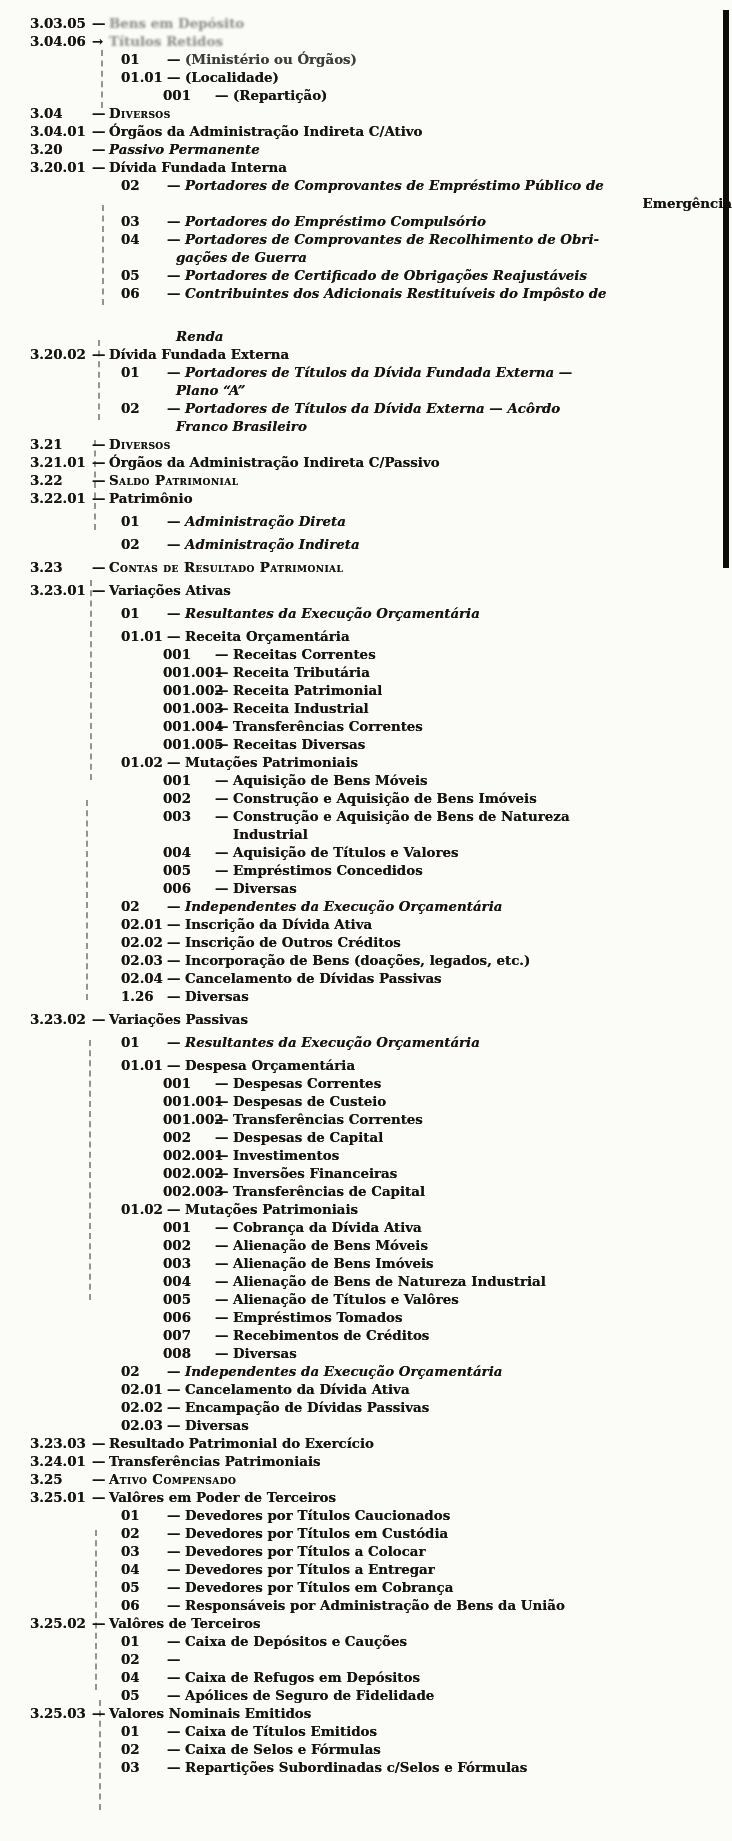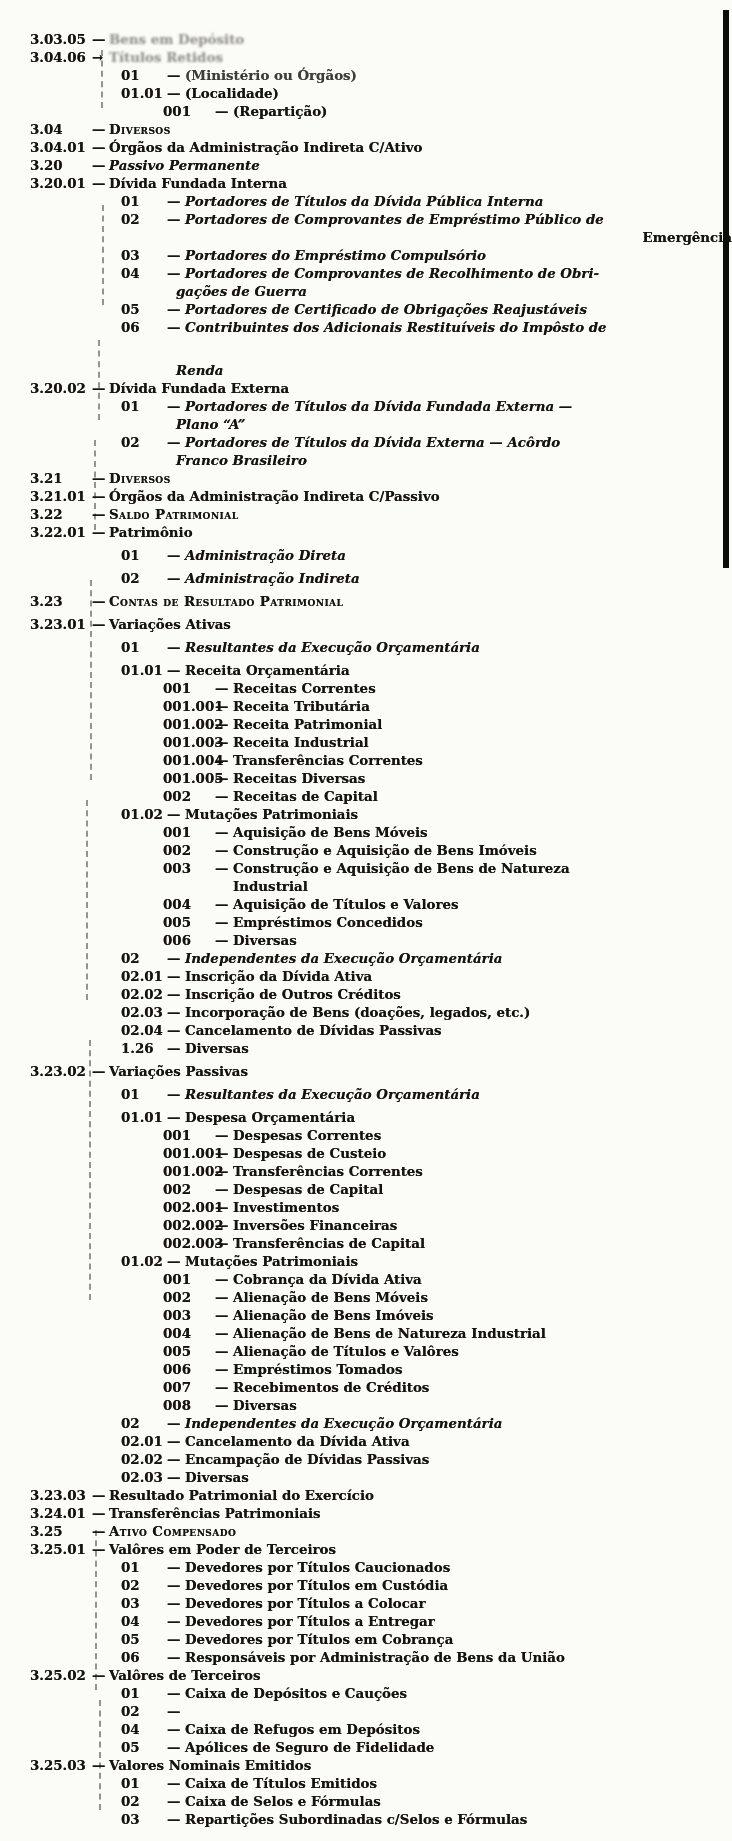--- a/index.html
+++ b/index.html
@@ -4,21 +4,21 @@
 <style>
   html,body{margin:0;padding:0;}
   body{
     width:732px;height:1841px;
     background:#fbfbf8;
     font-family:"DejaVu Serif", serif;
     color:#17140f;
     position:relative;
     overflow:hidden;
   }
-  #doc{position:absolute;inset:0;padding-top:30px;}
+  #doc{position:absolute;inset:0;padding-top:14px;}
   .row{
     position:relative;
     font-size:13.4px;
     line-height:18px;
     white-space:nowrap;
     font-weight:bold;
     text-shadow:0 0 .45px rgba(20,15,5,.75);
   }
   .tall{margin-top:5px;}
   .lv0{padding-left:30px;}
@@ -46,21 +46,20 @@
 <div id="doc">
     <div class="row lv0 smudge"><span class="code">3.03.05</span><span class="dash">—</span><span class="lbl">Bens em Depósito</span></div>
     <div class="row lv0 smudge"><span class="code">3.04.06</span><span class="dash">→</span><span class="lbl">Títulos Retidos</span></div>
     <div class="row lv1 worn"><span class="code">01</span><span class="dash">—</span><span class="lbl">(Ministério ou Órgãos)</span></div>
     <div class="row lv1"><span class="code">01.01</span><span class="dash">—</span><span class="lbl">(Localidade)</span></div>
     <div class="row lv2"><span class="code">001</span><span class="dash">—</span><span class="lbl">(Repartição)</span></div>
     <div class="row lv0 sc"><span class="code">3.04</span><span class="dash">—</span><span class="lbl">Diversos</span></div>
     <div class="row lv0"><span class="code">3.04.01</span><span class="dash">—</span><span class="lbl">Órgãos da Administração Indireta C/Ativo</span></div>
     <div class="row lv0 it"><span class="code">3.20</span><span class="dash">—</span><span class="lbl">Passivo Permanente</span></div>
     <div class="row lv0"><span class="code">3.20.01</span><span class="dash">—</span><span class="lbl">Dívida Fundada Interna</span></div>
-    <div class="row lv1 it"><span class="code">01</span><span class="dash">—</span><span class="lbl">Portadores de Títulos da Dívida Pública Interna</span></div>
     <div class="row lv1 it"><span class="code">02</span><span class="dash">—</span><span class="lbl">Portadores de Comprovantes de Empréstimo Público de</span><div class="cont " style=" text-align: right;">Emergência</div></div>
     <div class="row lv1 it"><span class="code">03</span><span class="dash">—</span><span class="lbl">Portadores do Empréstimo Compulsório</span></div>
     <div class="row lv1 it"><span class="code">04</span><span class="dash">—</span><span class="lbl">Portadores de Comprovantes de Recolhimento de Obri-</span><div class="cont " style="font-style: italic;">gações de Guerra</div></div>
     <div class="row lv1 it"><span class="code">05</span><span class="dash">—</span><span class="lbl">Portadores de Certificado de Obrigações Reajustáveis</span></div>
     <div class="row lv1 it"><span class="code">06</span><span class="dash">—</span><span class="lbl">Contribuintes dos Adicionais Restituíveis do Impôsto de</span><div class="cont " style="font-style: italic; margin-top: 25px;">Renda</div></div>
     <div class="row lv0"><span class="code">3.20.02</span><span class="dash">—</span><span class="lbl">Dívida Fundada Externa</span></div>
     <div class="row lv1 it"><span class="code">01</span><span class="dash">—</span><span class="lbl">Portadores de Títulos da Dívida Fundada Externa —</span><div class="cont " style="font-style: italic;">Plano “A”</div></div>
     <div class="row lv1 it"><span class="code">02</span><span class="dash">—</span><span class="lbl">Portadores de Títulos da Dívida Externa — Acôrdo</span><div class="cont " style="font-style: italic;">Franco Brasileiro</div></div>
     <div class="row lv0 sc"><span class="code">3.21</span><span class="dash">—</span><span class="lbl">Diversos</span></div>
     <div class="row lv0"><span class="code">3.21.01</span><span class="dash">—</span><span class="lbl">Órgãos da Administração Indireta C/Passivo</span></div>
@@ -71,21 +70,20 @@
     <div class="row lv0 sc tall"><span class="code">3.23</span><span class="dash">—</span><span class="lbl">Contas de Resultado Patrimonial</span></div>
     <div class="row lv0 tall"><span class="code">3.23.01</span><span class="dash">—</span><span class="lbl">Variações Ativas</span></div>
     <div class="row lv1 it tall"><span class="code">01</span><span class="dash">—</span><span class="lbl">Resultantes da Execução Orçamentária</span></div>
     <div class="row lv1 tall"><span class="code">01.01</span><span class="dash">—</span><span class="lbl">Receita Orçamentária</span></div>
     <div class="row lv2"><span class="code">001</span><span class="dash">—</span><span class="lbl">Receitas Correntes</span></div>
     <div class="row lv2"><span class="code">001.001</span><span class="dash">—</span><span class="lbl">Receita Tributária</span></div>
     <div class="row lv2"><span class="code">001.002</span><span class="dash">—</span><span class="lbl">Receita Patrimonial</span></div>
     <div class="row lv2"><span class="code">001.003</span><span class="dash">—</span><span class="lbl">Receita Industrial</span></div>
     <div class="row lv2"><span class="code">001.004</span><span class="dash">—</span><span class="lbl">Transferências Correntes</span></div>
     <div class="row lv2"><span class="code">001.005</span><span class="dash">—</span><span class="lbl">Receitas Diversas</span></div>
-    <div class="row lv2"><span class="code">002</span><span class="dash">—</span><span class="lbl">Receitas de Capital</span></div>
     <div class="row lv1"><span class="code">01.02</span><span class="dash">—</span><span class="lbl">Mutações Patrimoniais</span></div>
     <div class="row lv2"><span class="code">001</span><span class="dash">—</span><span class="lbl">Aquisição de Bens Móveis</span></div>
     <div class="row lv2"><span class="code">002</span><span class="dash">—</span><span class="lbl">Construção e Aquisição de Bens Imóveis</span></div>
     <div class="row lv2"><span class="code">003</span><span class="dash">—</span><span class="lbl">Construção e Aquisição de Bens de Natureza</span><div class="cont">Industrial</div></div>
     <div class="row lv2"><span class="code">004</span><span class="dash">—</span><span class="lbl">Aquisição de Títulos e Valores</span></div>
     <div class="row lv2"><span class="code">005</span><span class="dash">—</span><span class="lbl">Empréstimos Concedidos</span></div>
     <div class="row lv2"><span class="code">006</span><span class="dash">—</span><span class="lbl">Diversas</span></div>
     <div class="row lv1 it"><span class="code">02</span><span class="dash">—</span><span class="lbl">Independentes da Execução Orçamentária</span></div>
     <div class="row lv1"><span class="code">02.01</span><span class="dash">—</span><span class="lbl">Inscrição da Dívida Ativa</span></div>
     <div class="row lv1"><span class="code">02.02</span><span class="dash">—</span><span class="lbl">Inscrição de Outros Créditos</span></div>

